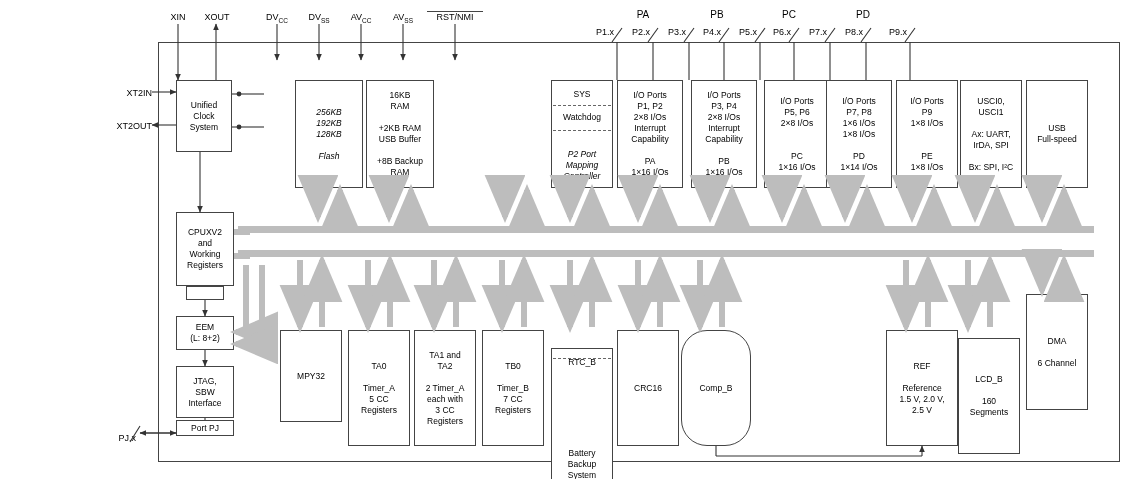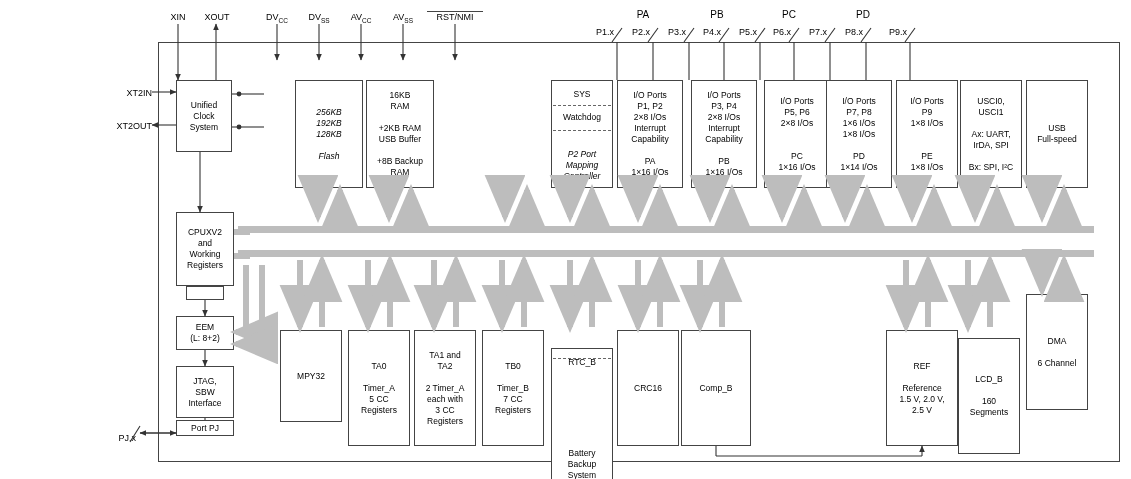--- a/index.html
+++ b/index.html
@@ -212,21 +212,21 @@
     <span class="ln">RTC_B</span>
     <span class="ln" style="margin-top:40px;">Battery
 Backup
 System</span>
   </div>
   <div class="dash" style="left:553px;top:358px;width:58px;"></div>
 
   <div class="box" style="left:617px;top:330px;width:62px;height:116px;">
     <span class="ln">CRC16</span>
   </div>
-  <div class="box" style="left:681px;top:330px;width:70px;height:116px;">
+  <div class="box" style="left:681px;top:330px;width:70px;height:116px;border-radius:26px;">
     <span class="ln">Comp_B</span>
   </div>
 
   <div class="box" style="left:886px;top:330px;width:72px;height:116px;">
     <span class="ln">REF
 
 Reference
 1.5 V, 2.0 V,
 2.5 V</span>
   </div>

